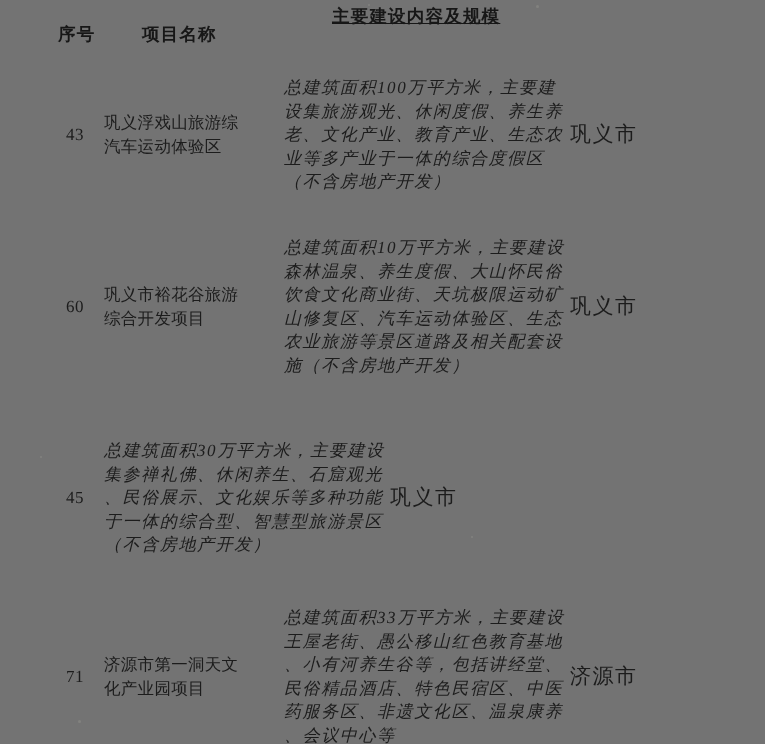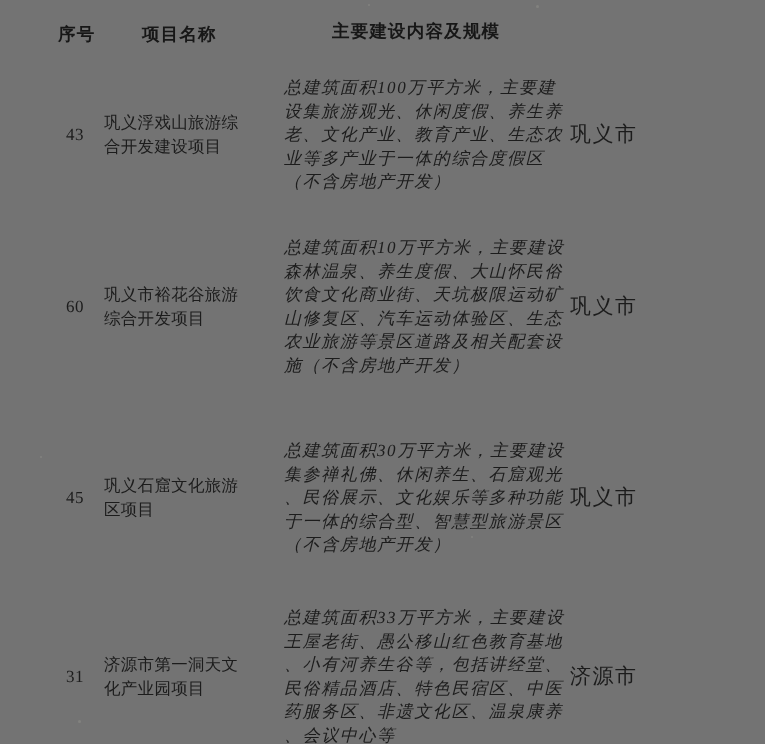--- a/index.html
+++ b/index.html
@@ -70,26 +70,26 @@
     opacity: 0.65;
   }
 </style>
 </head>
 <body>
 
 <div class="page">
 
   <div class="hdr" style="left:58px; top:22px;">序号</div>
   <div class="hdr" style="left:142px; top:22px;">项目名称</div>
-  <div class="hdr" style="left:332px; top:19px;">主要建设内容及规模</div>
+  <div class="hdr" style="left:332px; top:4px;text-decoration:underline;">主要建设内容及规模</div>
 
   <div class="row" style="top:76px;">
     <div class="cell c-index">43</div>
     <div class="cell c-name">巩义浮戏山旅游综
-合开发建设项目</div>
+汽车运动体验区</div>
     <div class="cell c-content">总建筑面积100万平方米，主要建
 设集旅游观光、休闲度假、养生养
 老、文化产业、教育产业、生态农
 业等多产业于一体的综合度假区
 （不含房地产开发）</div>
     <div class="cell c-loc">巩义市</div>
   </div>
 
   <div class="row" style="top:236px;">
     <div class="cell c-index">60</div>
@@ -99,32 +99,30 @@
 森林温泉、养生度假、大山怀民俗
 饮食文化商业街、天坑极限运动矿
 山修复区、汽车运动体验区、生态
 农业旅游等景区道路及相关配套设
 施（不含房地产开发）</div>
     <div class="cell c-loc">巩义市</div>
   </div>
 
   <div class="row" style="top:439px;">
     <div class="cell c-index">45</div>
-    <div class="cell c-name">巩义石窟文化旅游
-区项目</div>
     <div class="cell c-content">总建筑面积30万平方米，主要建设
 集参禅礼佛、休闲养生、石窟观光
 、民俗展示、文化娱乐等多种功能
 于一体的综合型、智慧型旅游景区
 （不含房地产开发）</div>
     <div class="cell c-loc">巩义市</div>
   </div>
 
   <div class="row" style="top:606px;">
-    <div class="cell c-index">31</div>
+    <div class="cell c-index">71</div>
     <div class="cell c-name">济源市第一洞天文
 化产业园项目</div>
     <div class="cell c-content">总建筑面积33万平方米，主要建设
 王屋老街、愚公移山红色教育基地
 、小有河养生谷等，包括讲经堂、
 民俗精品酒店、特色民宿区、中医
 药服务区、非遗文化区、温泉康养
 、会议中心等</div>
     <div class="cell c-loc">济源市</div>
   </div>

